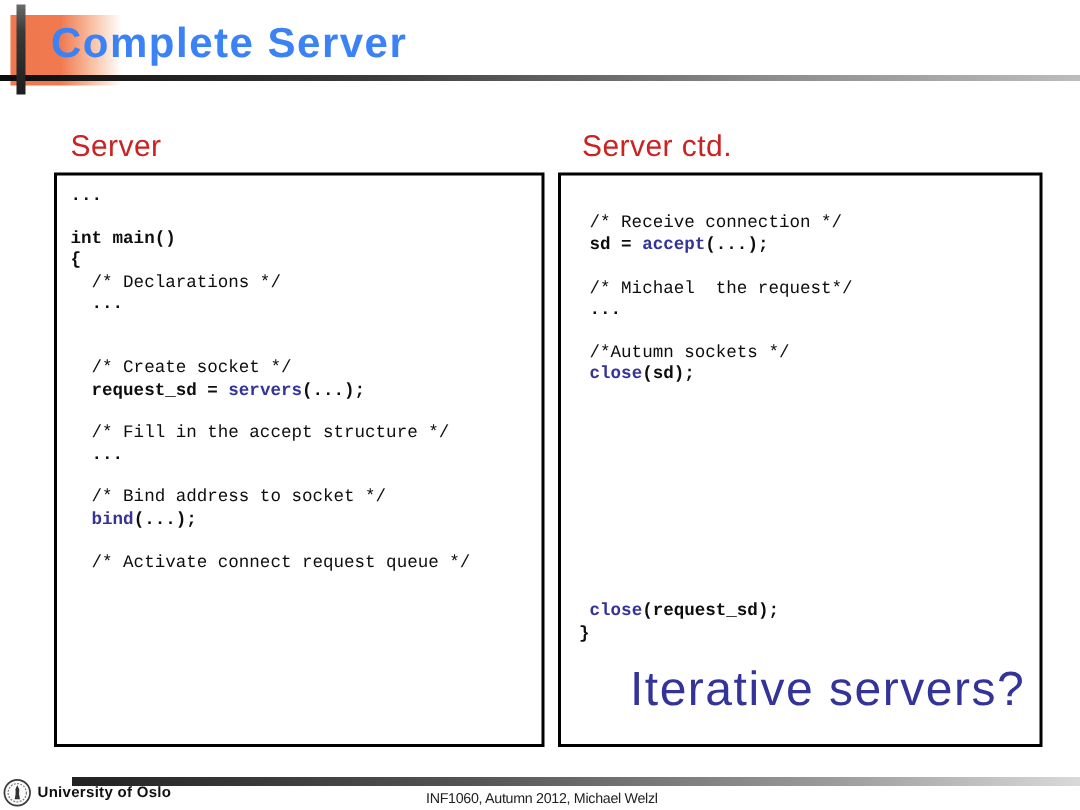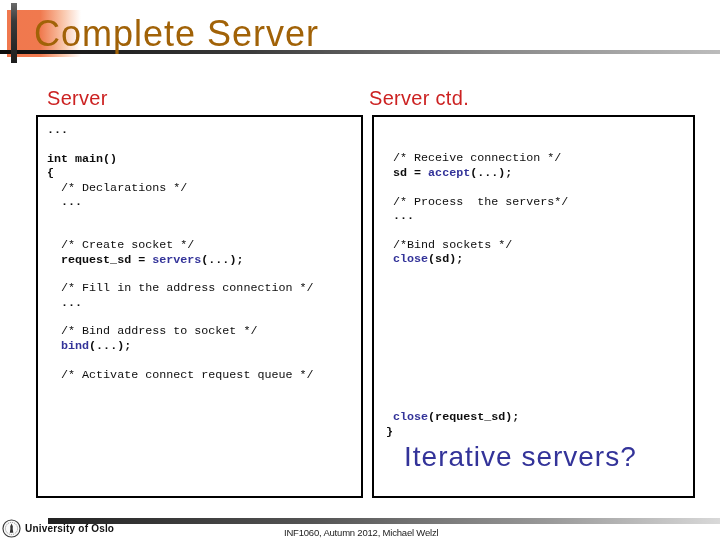--- a/index.html
+++ b/index.html
@@ -18,48 +18,48 @@
     background:linear-gradient(to right,#0c0c0c 0%,#3c3c3c 35%,#8a8a8a 70%,#bcbcbc 100%);
     z-index:2;
   }
   .deco-vbar{
     position:absolute;left:11px;top:3px;width:6px;height:60px;
     background:linear-gradient(#6a6a6a 0%,#3a3a3a 30%,#1d1d1d 100%);
     z-index:3;
   }
   .slide-title{
     position:absolute;left:34px;top:13px;z-index:4;
-    font-size:36px;font-weight:400;letter-spacing:1px;color:#a16207;
+    font-size:28px;font-weight:700;letter-spacing:1px;color:#3b82f6;
     white-space:nowrap;
   }
   
   .panel-heading{
     position:absolute;top:87px;font-size:20px;color:#cc2222;
     letter-spacing:.3px;white-space:nowrap;z-index:4;text-align:center;
   }
   .ph-left{left:47px;}
-  .ph-right{left:369px;}
+  .ph-right{left:388px;}
   
   .codebox{
     position:absolute;top:115px;height:383px;box-sizing:border-box;
     border:2px solid #000;background:#fff;overflow:hidden;
   }
   .cb-left{left:36px;width:327px;padding:6px 0 0 9px;}
-  .cb-right{left:372px;width:323px;padding:20px 0 0 5px;}
+  .cb-right{left:372px;width:323px;padding:10px 0 0 5px;}
   .cl{
     white-space:pre;font-family:"Liberation Mono",monospace;
     font-size:11.7px;line-height:14.4px;height:14.4px;color:#0d0d0d;
   }
   .seg-c{font-weight:400;color:#0d0d0d;}
   .seg-k{font-weight:700;color:#0d0d0d;}
   .seg-f{font-weight:700;color:#333399;text-align:center;}
   
   .caption{
-    position:absolute;left:404px;top:441px;z-index:5;
-    font-size:28px;letter-spacing:1px;color:#333399;white-space:nowrap;
+    position:absolute;left:420px;top:441px;z-index:5;
+    font-size:32px;letter-spacing:1px;color:#333399;white-space:nowrap;
   }
   
   .footer-bar{
     position:absolute;left:48px;top:518px;width:672px;height:6px;
     background:linear-gradient(to right,#222222 0%,#555555 40%,#9a9a9a 75%,#d9d9d9 100%);
   }
   .footer-logo{position:absolute;left:2px;top:519px;width:19px;height:19px;}
   .footer-org{
     position:absolute;left:25px;top:523px;
     font-size:10px;font-weight:700;color:#111;letter-spacing:.2px;white-space:nowrap;
@@ -85,37 +85,37 @@
     <div class="cl">&nbsp;</div>
     <div class="cl"><span class="seg-k">int main()</span></div>
     <div class="cl"><span class="seg-k">{</span></div>
     <div class="cl"><span class="seg-c">  /* Declarations */</span></div>
     <div class="cl"><span class="seg-k">  ...</span></div>
     <div class="cl">&nbsp;</div>
     <div class="cl">&nbsp;</div>
     <div class="cl"><span class="seg-c">  /* Create socket */</span></div>
     <div class="cl"><span class="seg-k">  request_sd = </span><span class="seg-f">servers</span><span class="seg-k">(...);</span></div>
     <div class="cl">&nbsp;</div>
-    <div class="cl"><span class="seg-c">  /* Fill in the address connection */</span></div>
+    <div class="cl"><span class="seg-c">  /* Fill in the accept structure */</span></div>
     <div class="cl"><span class="seg-k">  ...</span></div>
     <div class="cl">&nbsp;</div>
     <div class="cl"><span class="seg-c">  /* Bind address to socket */</span></div>
     <div class="cl"><span class="seg-k">  </span><span class="seg-f">bind</span><span class="seg-k">(...);</span></div>
     <div class="cl">&nbsp;</div>
     <div class="cl"><span class="seg-c">  /* Activate connect request queue */</span></div>
   </div>
 <div class="codebox cb-right" id="code-right">
     <div class="cl">&nbsp;</div>
     <div class="cl"><span class="seg-c">  /* Receive connection */</span></div>
     <div class="cl"><span class="seg-k">  sd = </span><span class="seg-f">accept</span><span class="seg-k">(...);</span></div>
     <div class="cl">&nbsp;</div>
-    <div class="cl"><span class="seg-c">  /* Process  the servers*/</span></div>
+    <div class="cl"><span class="seg-c">  /* Michael  the request*/</span></div>
     <div class="cl"><span class="seg-k">  ...</span></div>
     <div class="cl">&nbsp;</div>
-    <div class="cl"><span class="seg-c">  /*Bind sockets */</span></div>
+    <div class="cl"><span class="seg-c">  /*Autumn sockets */</span></div>
     <div class="cl"><span class="seg-k">  </span><span class="seg-f">close</span><span class="seg-k">(sd);</span></div>
     <div class="cl">&nbsp;</div>
     <div class="cl">&nbsp;</div>
     <div class="cl">&nbsp;</div>
     <div class="cl">&nbsp;</div>
     <div class="cl">&nbsp;</div>
     <div class="cl">&nbsp;</div>
     <div class="cl">&nbsp;</div>
     <div class="cl">&nbsp;</div>
     <div class="cl">&nbsp;</div>

